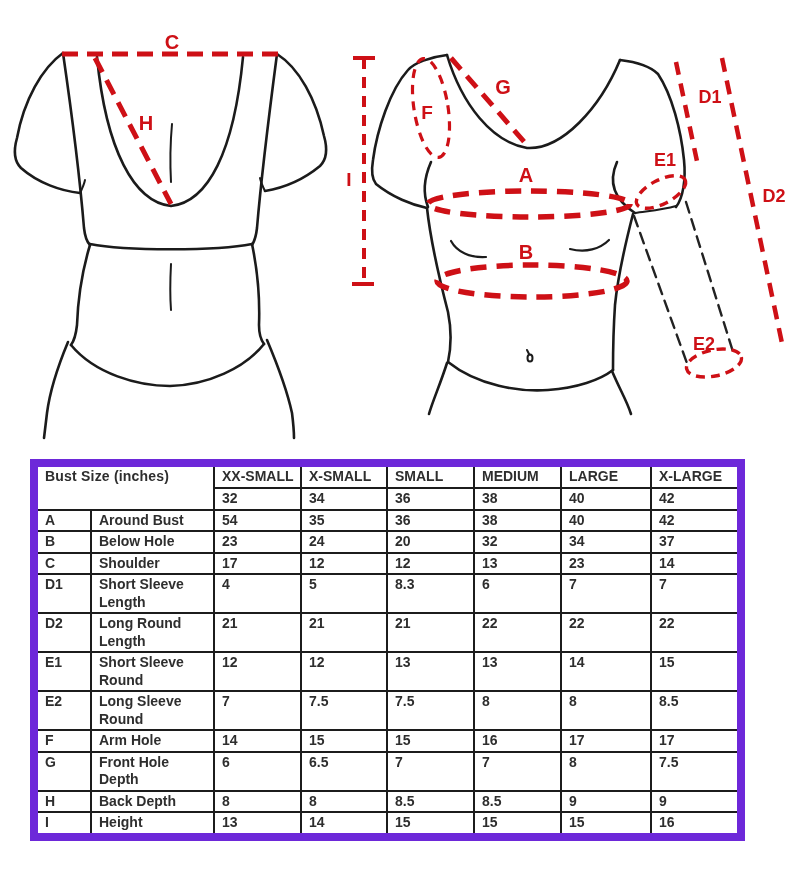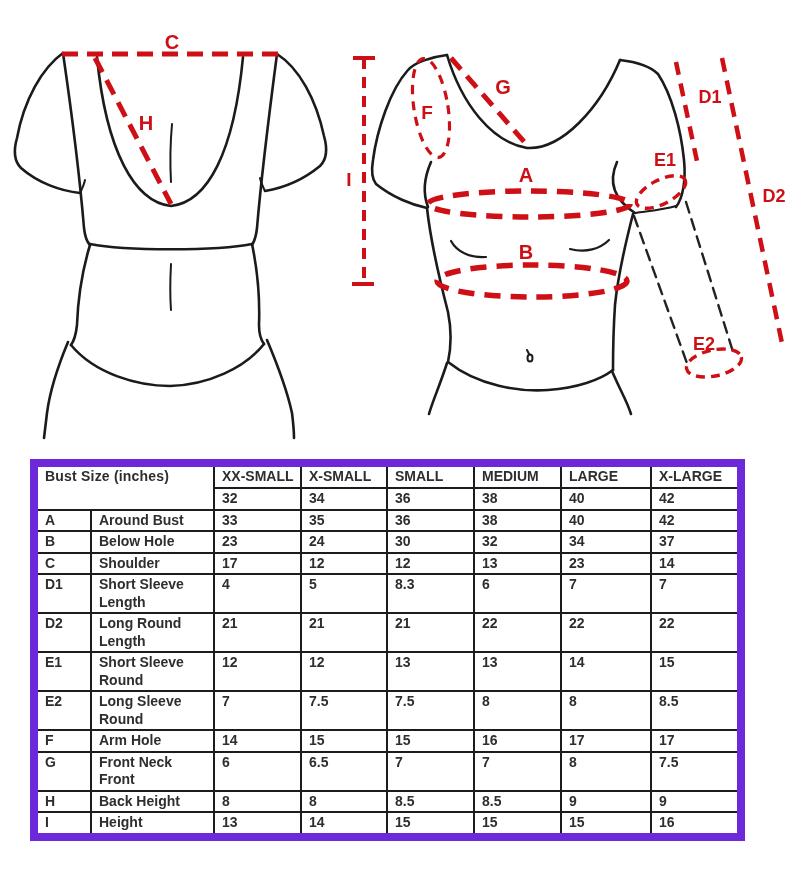--- a/index.html
+++ b/index.html
@@ -135,33 +135,33 @@
         <td>34</td>
         <td>36</td>
         <td>38</td>
         <td>40</td>
         <td>42</td>
       </tr>
 
       <tr class="rh21">
         <td class="code">A</td>
         <td>Around Bust</td>
-        <td>33</td>
+        <td>54</td>
         <td>35</td>
         <td>36</td>
         <td>38</td>
         <td>40</td>
         <td>42</td>
       </tr>
       <tr class="rh20">
         <td class="code">B</td>
         <td>Below Hole</td>
         <td>23</td>
         <td>24</td>
-        <td>30</td>
+        <td>20</td>
         <td>32</td>
         <td>34</td>
         <td>37</td>
       </tr>
       <tr class="rh20">
         <td class="code">C</td>
         <td>Shoulder</td>
         <td>17</td>
         <td>12</td>
         <td>12</td>
@@ -214,31 +214,31 @@
         <td>Arm Hole</td>
         <td>14</td>
         <td>15</td>
         <td>15</td>
         <td>16</td>
         <td>17</td>
         <td>17</td>
       </tr>
       <tr class="rh38">
         <td class="code">G</td>
-        <td>Front Neck Front</td>
+        <td>Front Hole Depth</td>
         <td>6</td>
         <td>6.5</td>
         <td>7</td>
         <td>7</td>
         <td>8</td>
         <td>7.5</td>
       </tr>
       <tr class="rh20">
         <td class="code">H</td>
-        <td>Back Height</td>
+        <td>Back Depth</td>
         <td>8</td>
         <td>8</td>
         <td>8.5</td>
         <td>8.5</td>
         <td>9</td>
         <td>9</td>
       </tr>
       <tr class="rh22">
         <td class="code">I</td>
         <td>Height</td>

